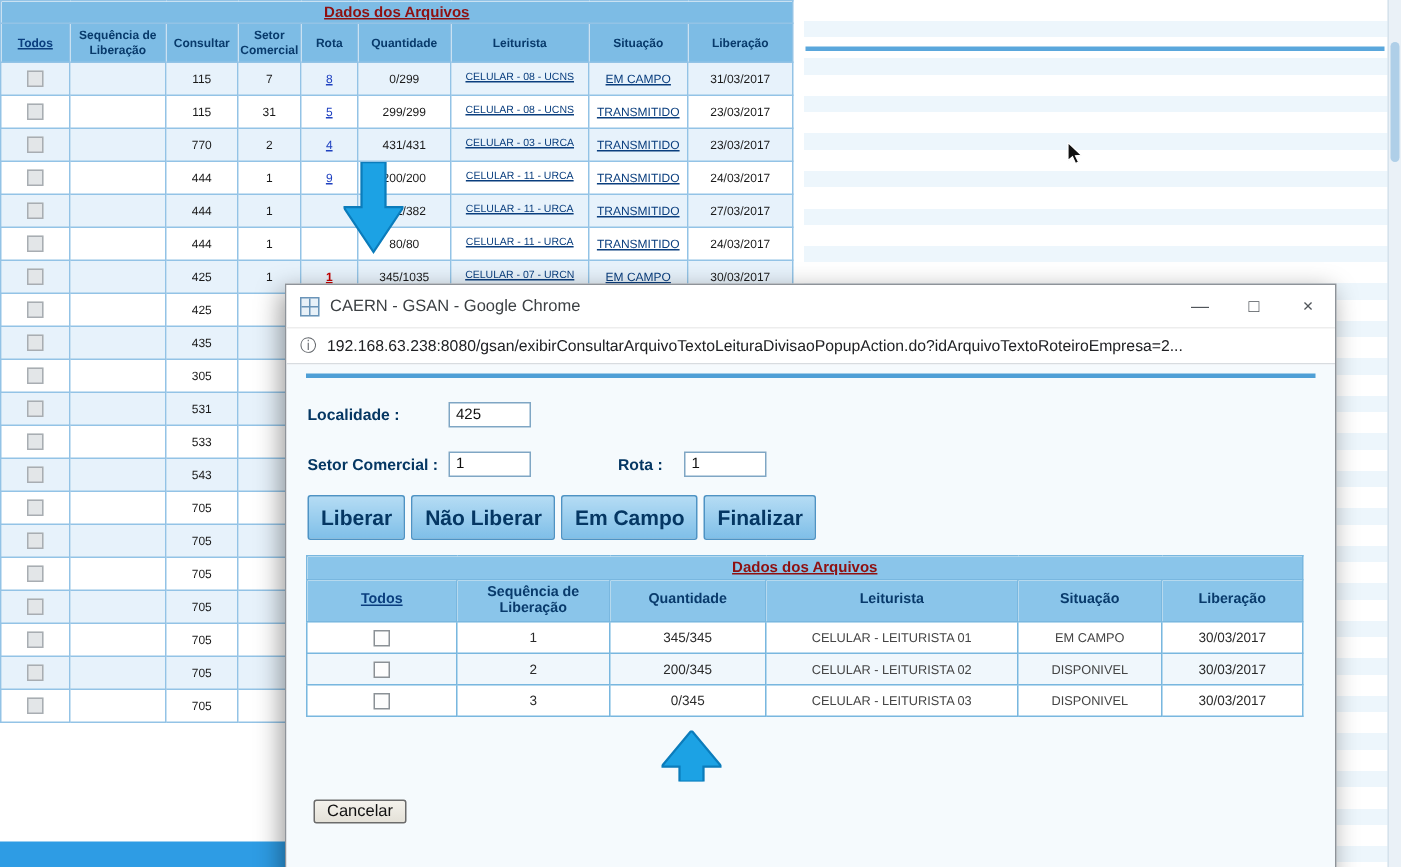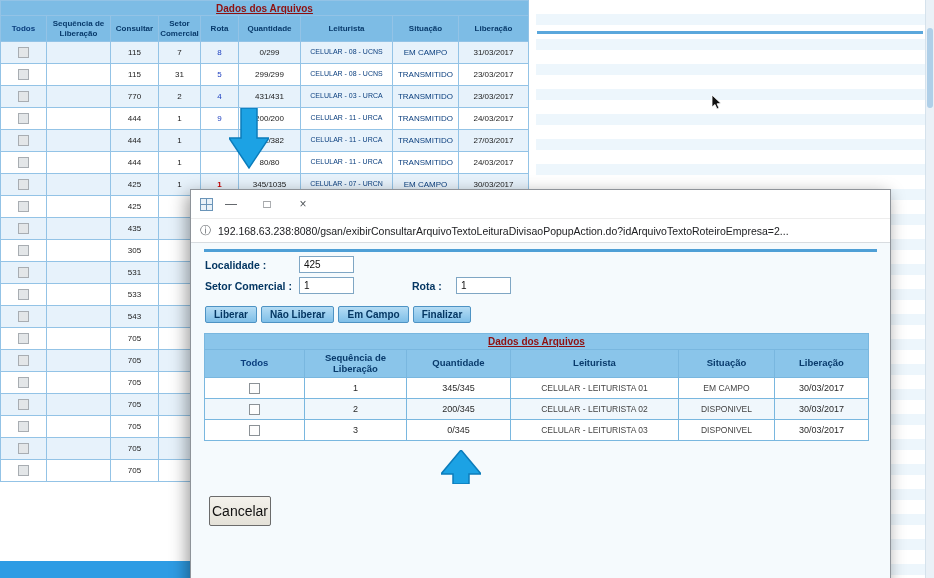--- a/index.html
+++ b/index.html
@@ -17,21 +17,21 @@
 
   
   .bg-wrap{position:absolute;left:0;top:0;width:528px;z-index:1}
   table.bg{width:528px;border-collapse:collapse;table-layout:fixed}
   table.bg td,table.bg th{border:1px solid #93c3e6;padding:0;text-align:center;vertical-align:middle;overflow:hidden}
   tr.bg-title td{height:15px;background:#7dbce5;color:#8f1010;font-size:10px;font-weight:bold;text-decoration:underline}
   tr.bg-head th{height:26px;background:#7dbce5;color:#083a6b;font-size:8px;font-weight:bold;line-height:1.15;white-space:normal;padding:0 1px}
   table.bg tbody td{height:22px;background:#fff;font-size:8px;color:#1a1a1a;white-space:nowrap}
   table.bg tbody tr.alt td{background:#e7f2fb}
   table.bg tbody td.wrapcell{white-space:normal;font-size:7px;line-height:1.25;padding:0 2px}
-  .lnk{cursor:pointer}
+  .lnk{text-decoration:underline;cursor:pointer}
   .lnk.blue{color:#1f41c0}
   .lnk.navy{color:#0a3e7e}
   .lnk.red{color:#c40000;font-weight:bold}
   .cb{display:inline-block;width:11px;height:11px;border:1px solid #8b9196;background:#fdfdfd;vertical-align:middle}
   .cb.dis{background:#e3e6e8;border-color:#a8adb2}
   .down-arrow{position:absolute;left:229px;top:108px;width:40px;height:62px;z-index:2}
 
   
   .popup{position:absolute;left:190px;top:189px;width:701px;height:400px;background:#fff;
     border:1px solid #8e9399;box-shadow:-3px 5px 16px rgba(0,0,0,.4);z-index:10}
@@ -45,42 +45,42 @@
   .info-icon{margin-left:9px;font-size:11px;color:#5f6368;flex:none}
   .url-text{margin-left:7px;font-size:10.5px;color:#202124;white-space:nowrap;overflow:hidden}
 
   
   .pcontent{position:relative;height:345px;background:#f5fafd;padding:0 13px;overflow:hidden}
   .top-rule{margin-top:6px;height:3px;background:#4e9fd6}
   .banner{margin-top:2px;height:19px;border:1px solid #2f6e9e;border-radius:3px;
     background:linear-gradient(#9ecfef,#5ca6d8);display:flex;align-items:center;padding-left:8px;
     font-size:11px;font-weight:bold;color:#032c55;letter-spacing:1px}
   .section-label{margin-top:15px;font-size:10.5px;color:#053763}
-  .frow{margin-top:4px;display:flex;align-items:center;padding-left:1px}
+  .frow{margin-top:16px;display:flex;align-items:center;padding-left:1px}
   .flabel{font-size:10.5px;font-weight:bold;color:#053763}
   .w94{width:94px}
   .wrota{width:44px;margin-left:58px}
   .tbox{height:17px;border:1px solid #7fa6c4;background:#fff;font-size:10px;color:#111;
     display:inline-flex;align-items:center;padding:0 4px;overflow:hidden;white-space:nowrap}
   .w55{width:55px}
   .w214{width:214px;margin-left:11px}
   .btnrow{margin-top:12px;display:flex;gap:4px;padding-left:1px}
-  .gsan-btn{height:17px;border:1px solid #4e93c4;border-radius:2px;background:linear-gradient(#b5dcf4,#7fbfe8);
-    display:inline-flex;align-items:center;padding:0 8px;font-size:10px;font-weight:bold;color:#053763;cursor:pointer}
+  .gsan-btn{height:30px;border:1px solid #4e93c4;border-radius:2px;background:linear-gradient(#b5dcf4,#7fbfe8);
+    display:inline-flex;align-items:center;padding:0 8px;font-size:14px;font-weight:bold;color:#053763;cursor:pointer}
   table.ptable{margin-top:10px;width:664px;border-collapse:collapse;table-layout:fixed}
   table.ptable td,table.ptable th{border:1px solid #79b7df;text-align:center;vertical-align:middle;padding:0;overflow:hidden}
   tr.p-title td{height:16px;background:#8ac5ea;color:#8f1010;font-size:10px;font-weight:bold;text-decoration:underline}
   tr.p-head th{height:28px;background:#8ac5ea;color:#083a6b;font-size:9.5px;font-weight:bold;line-height:1.15;white-space:normal}
   table.ptable tbody td{height:21px;background:#fff;font-size:9px;color:#2a2a2a}
   table.ptable tbody tr.alt td{background:#f0f7fc}
   table.ptable tbody td.small{font-size:8.5px;color:#444}
   .up-arrow{margin-top:9px;margin-left:237px;display:block;width:40px;height:34px}
-  .cancel-btn{margin-top:12px;margin-left:5px;width:62px;height:30px;border:1px solid #6b6b6b;border-radius:2px;
+  .cancel-btn{margin-top:12px;margin-left:5px;width:62px;height:16px;border:1px solid #6b6b6b;border-radius:2px;
     background:linear-gradient(#f4f2ec,#e4e1d8);display:flex;align-items:center;justify-content:center;
-    font-size:14px;color:#111;cursor:pointer}
+    font-size:11px;color:#111;cursor:pointer}
 </style>
 </head>
 <body>
 
 <div class="screen">
 
   <div class="right-stripes"></div>
   <div class="top-blue-line"></div>
   <div class="footer-bar"></div>
   <div class="scrollbar">
@@ -344,20 +344,21 @@
     </table>
   </div>
 
   <svg class="down-arrow" viewBox="0 0 40 62">
     <polygon points="12,0 28,0 28,30 40,30 20,60 0,30 12,30" fill="#1ca2e4" stroke="#0b7cbb" stroke-width="1.5"></polygon>
   </svg>
 
   <div class="popup">
     <div class="titlebar">
       <span class="favicon"></span>
+      <span class="title-text">CAERN - GSAN - Google Chrome</span>
       <span class="win-btn">—</span>
       <span class="win-btn">□</span>
       <span class="win-btn">×</span>
     </div>
     <div class="urlbar">
       <span class="info-icon">ⓘ</span>
       <span class="url-text">192.168.63.238:8080/gsan/exibirConsultarArquivoTextoLeituraDivisaoPopupAction.do?idArquivoTextoRoteiroEmpresa=2...</span>
     </div>
 
     <div class="pcontent">

